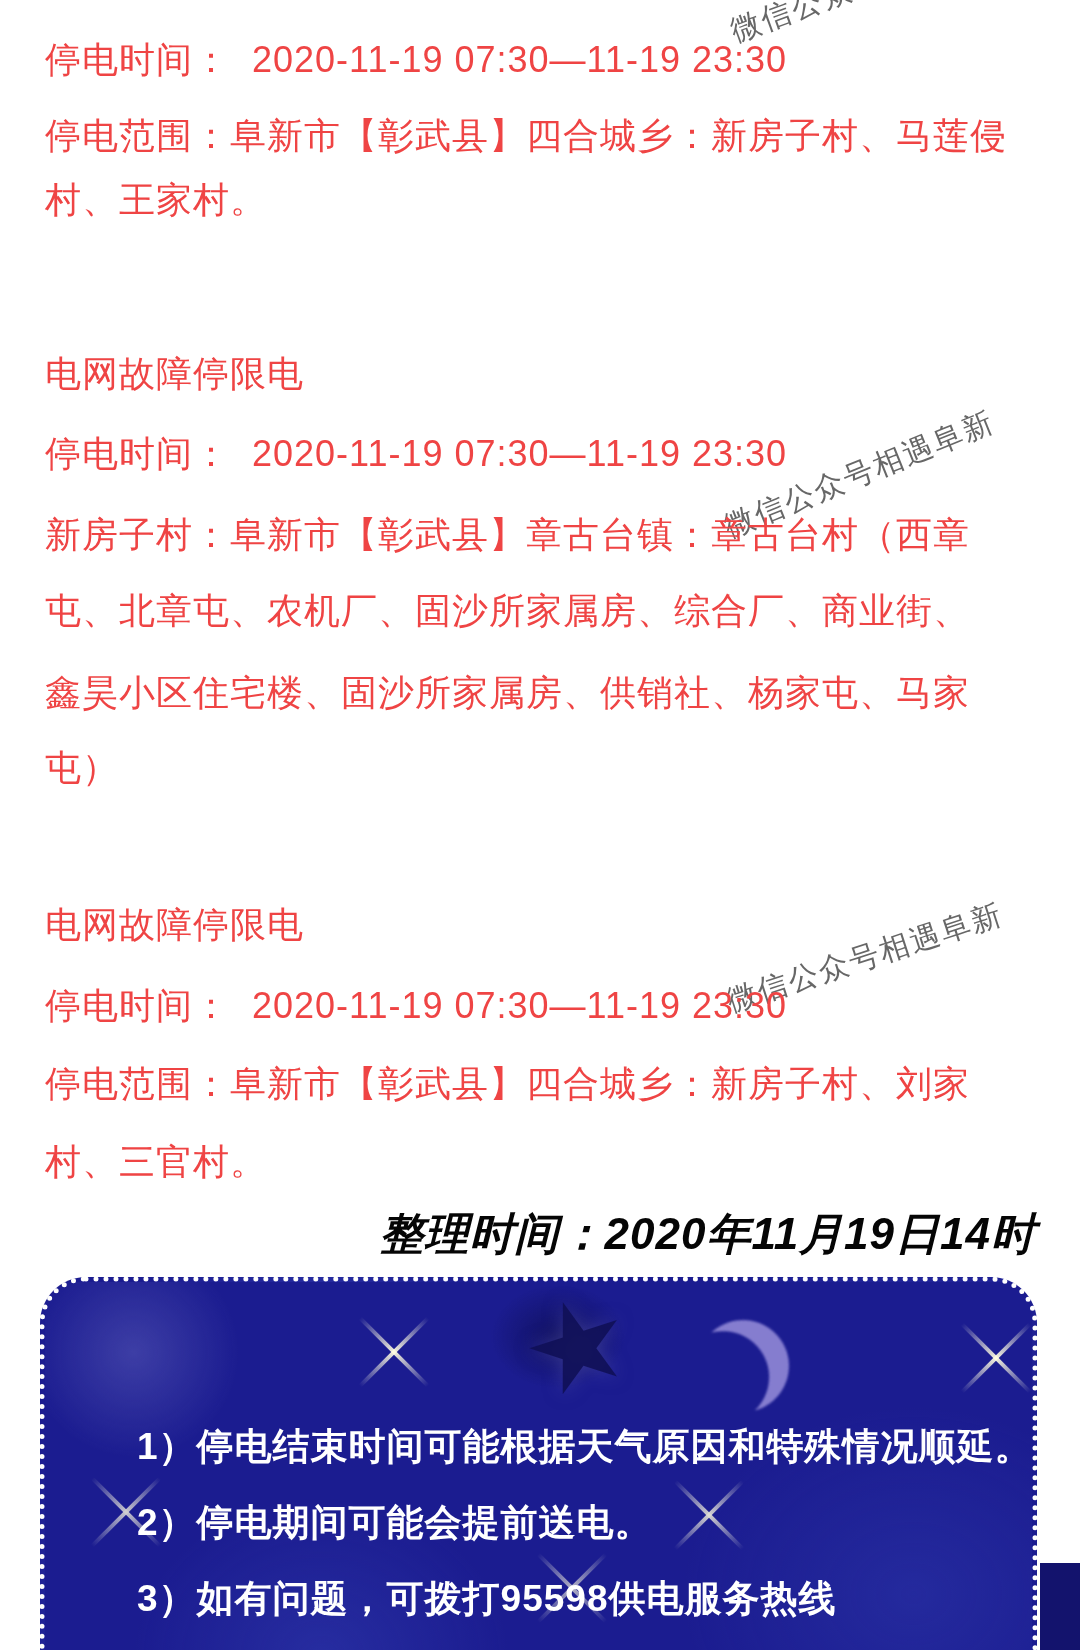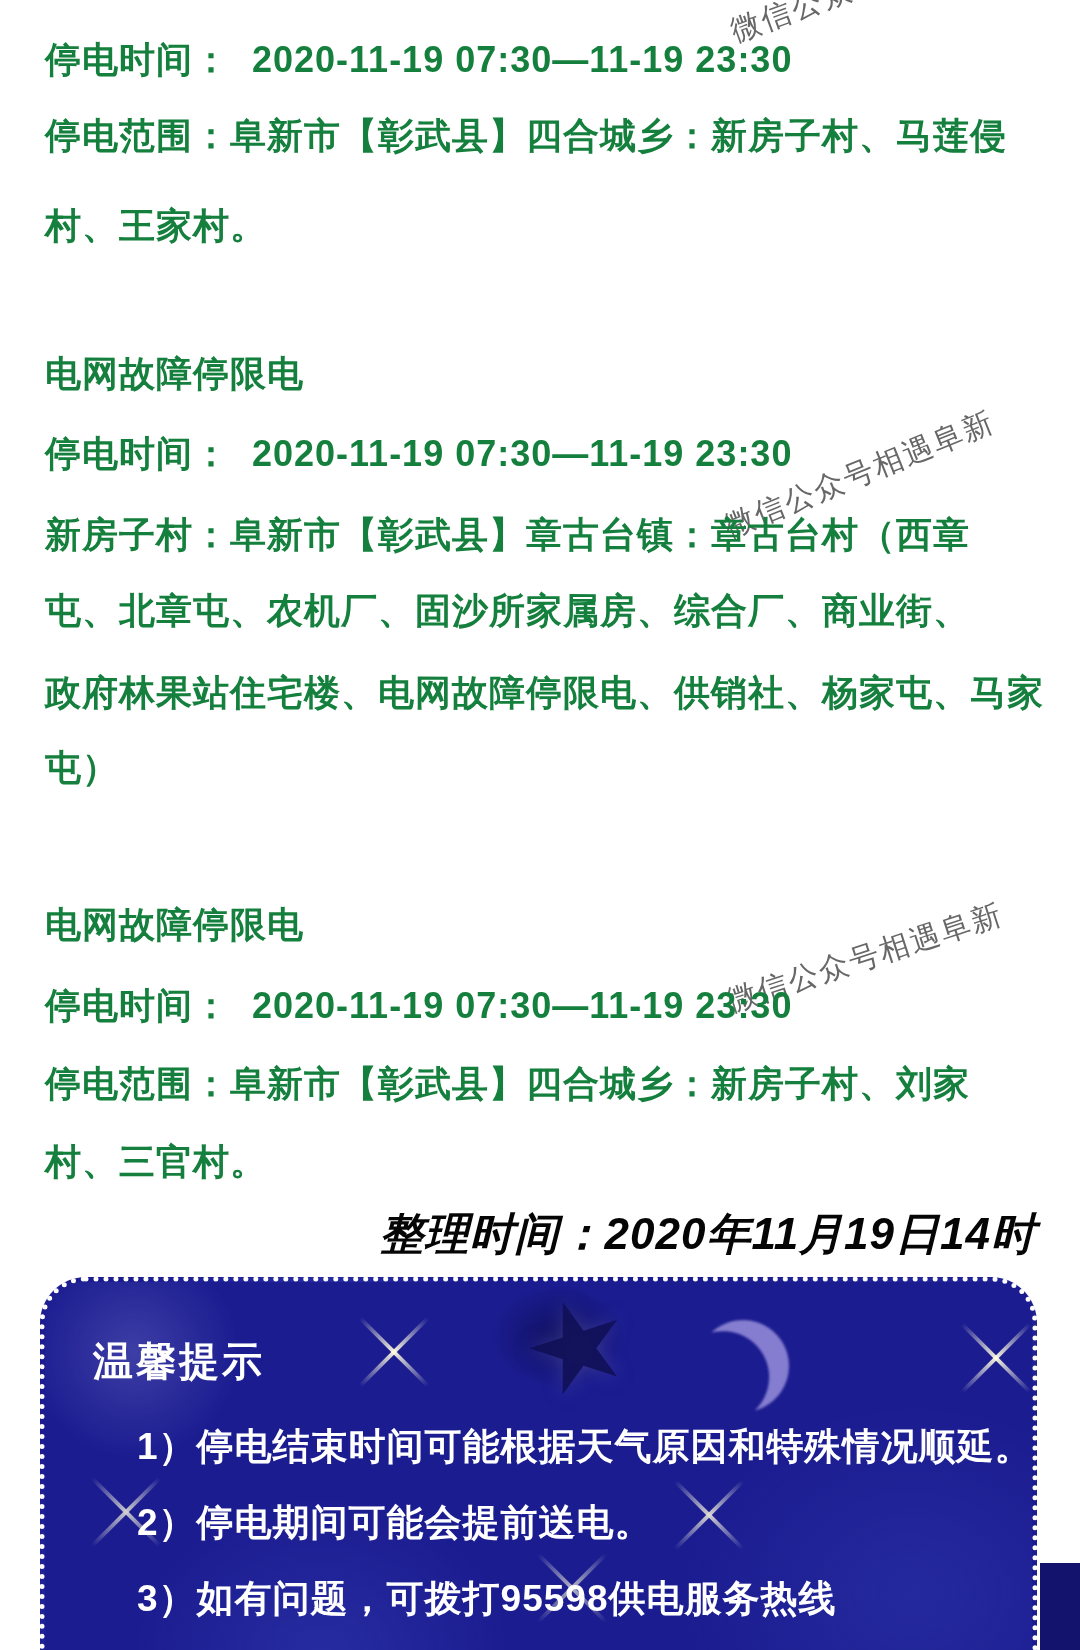--- a/index.html
+++ b/index.html
@@ -4,21 +4,21 @@
 <style>
   html,body{margin:0;padding:0;}
   body{
     width:1080px;height:1650px;position:relative;overflow:hidden;
     background:#ffffff;
     font-family:"Liberation Sans","DejaVu Sans",sans-serif;
   }
   
   .notice-line{
     position:absolute;left:45px;
-    font-size:36px;font-weight:700;color:#15803d;
+    font-size:36px;font-weight:400;color:#ef4444;
     letter-spacing:1px;white-space:pre;text-align:center;
   }
   
   .watermark{
     position:absolute;
     font-size:30px;color:rgba(70,70,70,0.82);
     letter-spacing:2px;white-space:nowrap;
     transform:rotate(-21deg);transform-origin:left center;
   }
   .wm-top{left:732px;top:12px;transform:rotate(-20deg);}
@@ -92,41 +92,40 @@
 </head>
 <body>
 
 <div class="watermark wm-top">微信公众号相遇阜新</div>
 <div class="watermark wm-mid1">微信公众号相遇阜新</div>
 <div class="watermark wm-mid2">微信公众号相遇阜新</div>
 <div class="watermark wm-box">微信公众号相遇阜新</div>
 
 <div class="notice-line" style="top:36px">停电时间：  2020-11-19 07:30—11-19 23:30</div>
 <div class="notice-line" style="top:112px">停电范围：阜新市【彰武县】四合城乡：新房子村、马莲侵</div>
-<div class="notice-line" style="top:202px">村、王家村。</div>
+<div class="notice-line" style="top:176px">村、王家村。</div>
 <div class="notice-line" style="top:350px">电网故障停限电</div>
 <div class="notice-line" style="top:430px">停电时间：  2020-11-19 07:30—11-19 23:30</div>
 <div class="notice-line" style="top:511px">新房子村：阜新市【彰武县】章古台镇：章古台村（西章</div>
 <div class="notice-line" style="top:587px">屯、北章屯、农机厂、固沙所家属房、综合厂、商业街、</div>
-<div class="notice-line" style="top:669px">政府林果站住宅楼、电网故障停限电、供销社、杨家屯、马家</div>
+<div class="notice-line" style="top:669px">鑫昊小区住宅楼、固沙所家属房、供销社、杨家屯、马家</div>
 <div class="notice-line" style="top:744px">屯）</div>
 <div class="notice-line" style="top:901px">电网故障停限电</div>
 <div class="notice-line" style="top:982px">停电时间：  2020-11-19 07:30—11-19 23:30</div>
 <div class="notice-line" style="top:1060px">停电范围：阜新市【彰武县】四合城乡：新房子村、刘家</div>
 <div class="notice-line" style="top:1138px">村、三官村。</div>
 
 <div class="summary-line">整理时间：2020年11月19日14时</div>
 
 <div class="tips-box">
   <span class="star-glyph">★</span>
   <div class="moon"></div>
   <div class="sparkle sp-1"></div>
   <div class="sparkle sp-2"></div>
   <div class="sparkle sp-3"></div>
   <div class="sparkle sp-4"></div>
   <div class="sparkle sp-5"></div>
-  <div class="tips-title">温馨提示</div>
   <div class="tips-item tips-item-0">1）停电结束时间可能根据天气原因和特殊情况顺延。</div>
   <div class="tips-item tips-item-1">2）停电期间可能会提前送电。</div>
   <div class="tips-item tips-item-2">3）如有问题，可拨打95598供电服务热线</div>
 </div>
 
 <div class="corner-rect"></div>
 
 </body></html>

